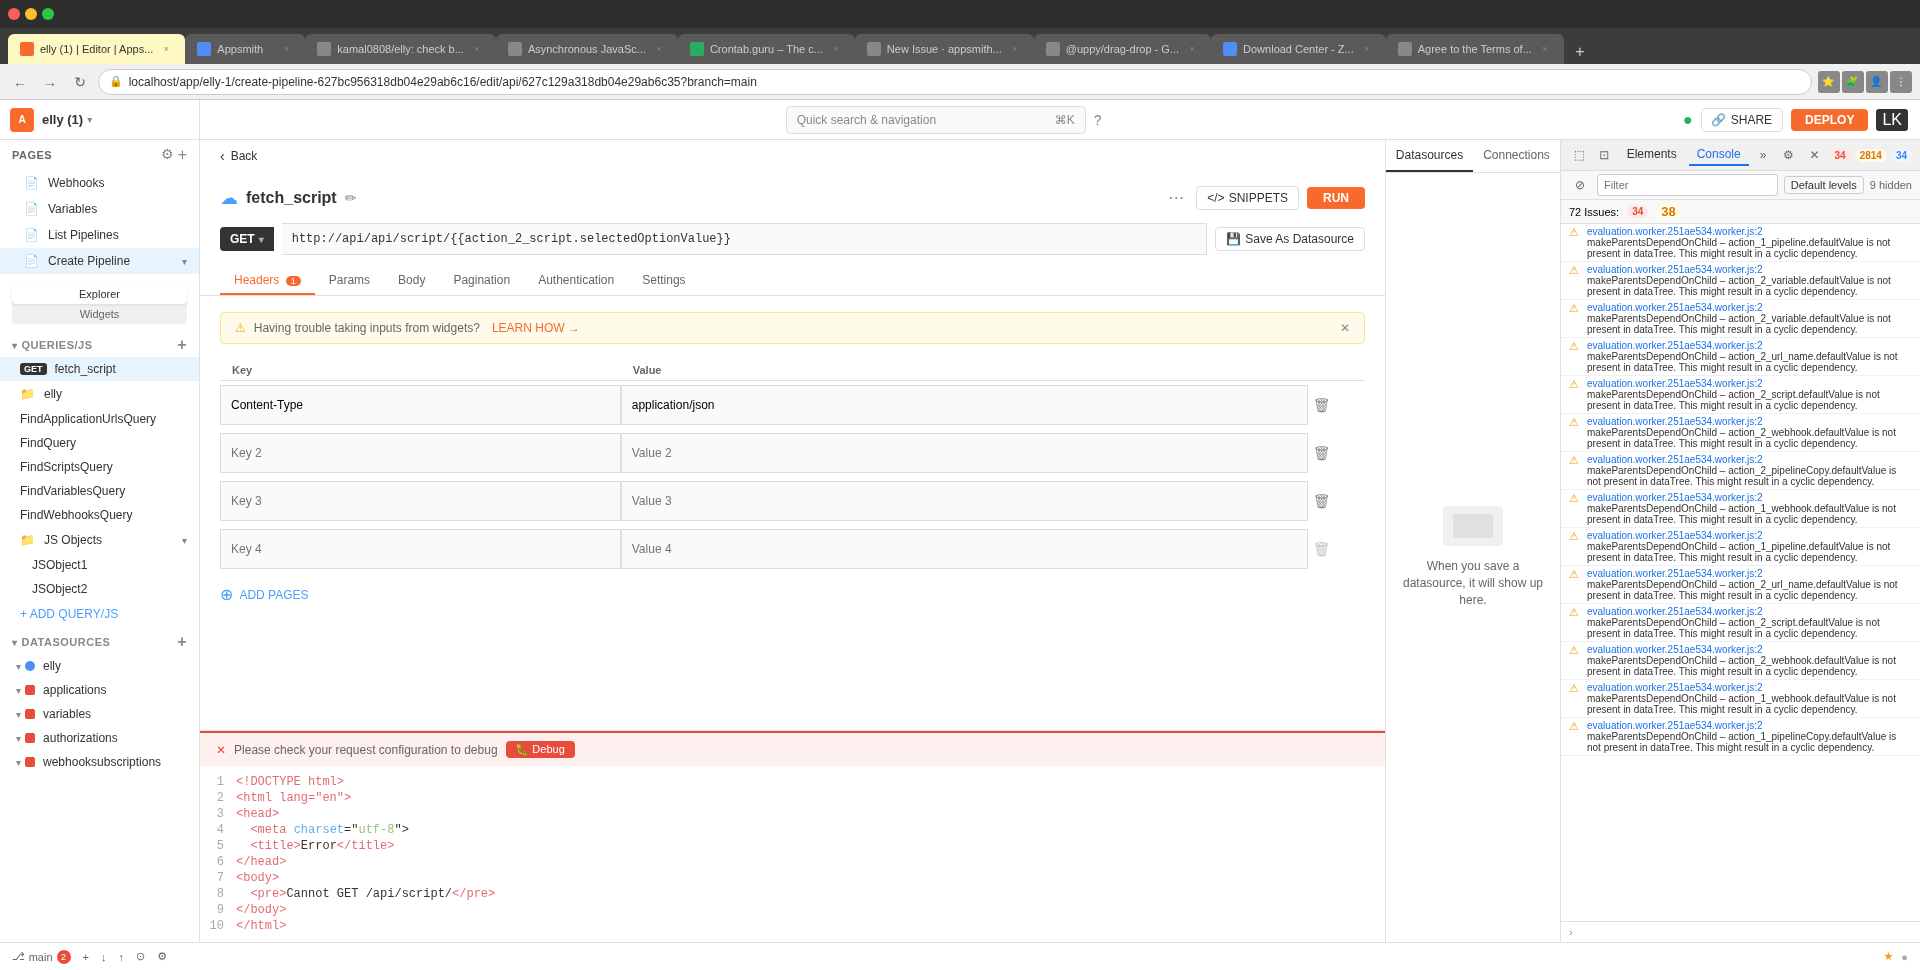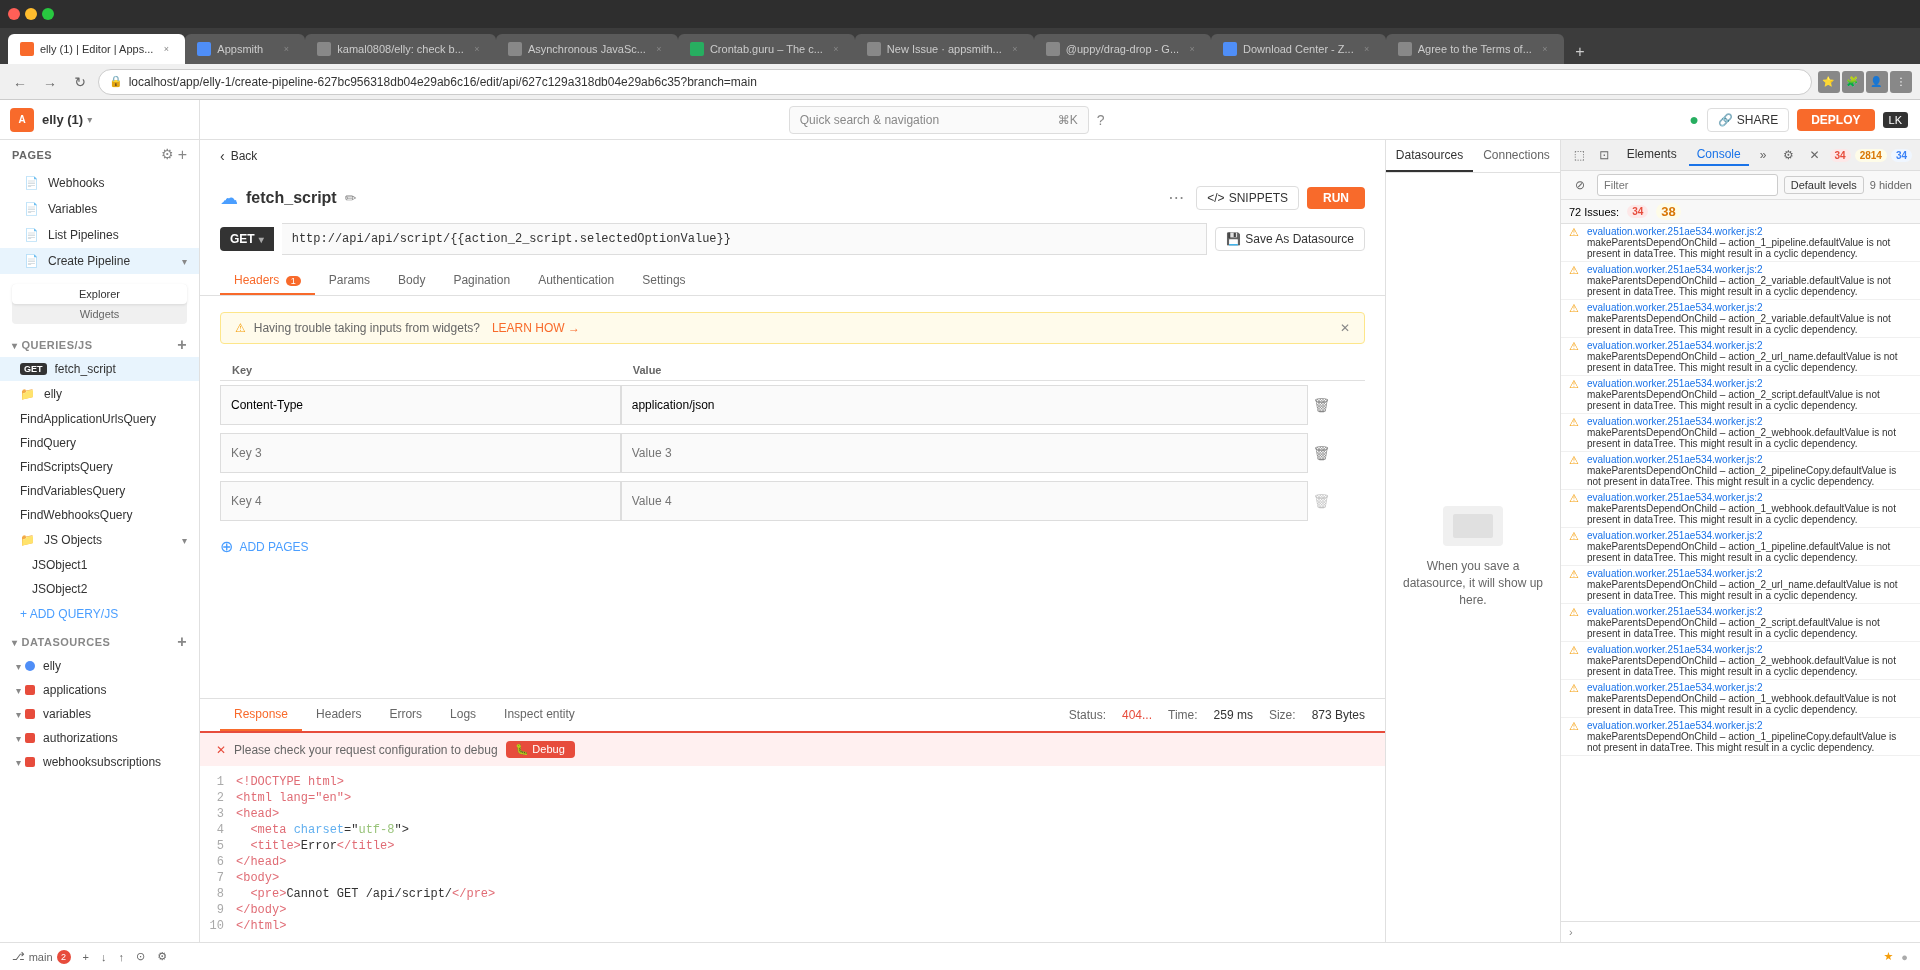--- a/index.html
+++ b/index.html
@@ -8,21 +8,21 @@
     
     .browser-chrome { background: #3c3c3c; padding: 0; }
     .browser-titlebar { background: #2e2e2e; display: flex; align-items: center; padding: 6px 8px; gap: 6px; height: 28px; }
     .traffic-lights { display: flex; gap: 5px; align-items: center; }
     .tl { width: 12px; height: 12px; border-radius: 50%; }
     .tl-red { background: #ff5f57; }
     .tl-yellow { background: #ffbd2e; }
     .tl-green { background: #28c840; }
     .browser-tabs { background: #3c3c3c; display: flex; align-items: flex-end; padding: 0 8px; height: 36px; overflow: hidden; }
     .tab { display: flex; align-items: center; padding: 0 12px; height: 30px; background: #5a5a5a; border-radius: 6px 6px 0 0; font-size: 11px; color: #ccc; gap: 6px; cursor: pointer; max-width: 200px; min-width: 120px; position: relative; }
-    .tab.active { background: #ffffff; color: #333; margin-top: 12px; }
+    .tab.active { background: #fef9c3; color: #333; margin-top: 12px; }
     .tab-favicon { width: 14px; height: 14px; background: #888; border-radius: 2px; flex-shrink: 0; }
     .tab-title { overflow: hidden; text-overflow: ellipsis; white-space: nowrap; flex: 1; }
     .tab-close { width: 14px; height: 14px; border-radius: 50%; display: flex; align-items: center; justify-content: center; font-size: 9px; color: #888; flex-shrink: 0; }
     .tab-add { width: 24px; height: 24px; display: flex; align-items: center; justify-content: center; color: #ccc; font-size: 16px; cursor: pointer; margin-left: 4px; }
     .browser-toolbar { background: #f0f0f0; display: flex; align-items: center; padding: 4px 8px; gap: 6px; height: 36px; border-bottom: 1px solid #ccc; }
     .nav-btn { width: 24px; height: 24px; display: flex; align-items: center; justify-content: center; color: #666; font-size: 14px; cursor: pointer; border-radius: 4px; }
     .address-bar { flex: 1; height: 26px; background: #fff; border: 1px solid #ccc; border-radius: 13px; display: flex; align-items: center; padding: 0 10px; font-size: 12px; color: #333; gap: 6px; }
     .address-bar .lock-icon { color: #666; font-size: 11px; }
     .address-text { flex: 1; overflow: hidden; text-overflow: ellipsis; white-space: nowrap; }
     .toolbar-icons { display: flex; gap: 2px; }
@@ -39,21 +39,21 @@
     
     .app-topbar { background: #fff; border-bottom: 1px solid #e0e0e0; display: flex; align-items: center; padding: 0 12px; height: 40px; gap: 8px; }
     .app-logo { width: 24px; height: 24px; background: #f86a2b; border-radius: 4px; display: flex; align-items: center; justify-content: center; color: white; font-size: 10px; font-weight: bold; }
     .app-name { font-size: 13px; font-weight: 600; color: #333; }
     .app-name-dropdown { display: flex; align-items: center; gap: 4px; cursor: pointer; }
     .app-search-bar { flex: 1; display: flex; align-items: center; justify-content: center; }
     .search-input { width: 300px; height: 28px; border: 1px solid #ddd; border-radius: 4px; padding: 0 10px; font-size: 12px; display: flex; align-items: center; justify-content: space-between; cursor: pointer; color: #888; background: #fafafa; }
     .app-toolbar-right { display: flex; align-items: center; gap: 8px; }
     .share-btn { display: flex; align-items: center; gap: 4px; padding: 4px 10px; border: 1px solid #ddd; border-radius: 4px; cursor: pointer; font-size: 12px; color: #333; }
     .deploy-btn { background: #f86a2b; color: white; padding: 4px 14px; border-radius: 4px; font-size: 12px; font-weight: 600; cursor: pointer; border: none; }
-    .lk-badge { background: #333; color: white; padding: 2px 6px; border-radius: 3px; font-size: 11px; cursor: pointer; }
+    .lk-badge { background: #333; color: white; padding: 2px 6px; border-radius: 3px; font-size: 16px; cursor: pointer; }
 
     
     .main-content { flex: 1; display: flex; flex-direction: column; overflow: hidden; }
     
     
     .left-panel { width: 200px; background: #fff; border-right: 1px solid #e0e0e0; display: flex; flex-direction: column; overflow-y: auto; flex-shrink: 0; }
     
     
     .editor-area { flex: 1; display: flex; flex-direction: column; overflow: hidden; background: #fff; }
     
@@ -496,20 +496,31 @@
                   </td>
                   <td class="kv-val-cell">
                     <input class="kv-input" value="application/json" style="">
                   </td>
                   <td class="kv-del-cell">
                     <button class="del-btn">🗑</button>
                   </td>
                 </tr>
                 <tr class="kv-row">
                   <td class="kv-key-cell">
+                    <input class="kv-input" placeholder="Key 2" style="">
+                  </td>
+                  <td class="kv-val-cell">
+                    <input class="kv-input" placeholder="Value 2" style="">
+                  </td>
+                  <td class="kv-del-cell">
+                    <button class="del-btn">🗑</button>
+                  </td>
+                </tr>
+                <tr class="kv-row">
+                  <td class="kv-key-cell">
                     <input class="kv-input" placeholder="Key 3" style="">
                   </td>
                   <td class="kv-val-cell">
                     <input class="kv-input" placeholder="Value 3" style="">
                   </td>
                   <td class="kv-del-cell">
                     <button class="del-btn">🗑</button>
                   </td>
                 </tr>
                 <tr class="kv-row">
@@ -526,35 +537,20 @@
               </tbody>
             </table>
 
             <div class="add-more">
               <span class="add-more-icon">⊕</span>
               <span>ADD PAGES</span>
             </div>
           </div>
 
           <div class="response-section">
-            <div class="response-tabs-row">
-              <div class="response-tab active">Response</div>
-              <div class="response-tab">Headers</div>
-              <div class="response-tab">Errors</div>
-              <div class="response-tab">Logs</div>
-              <div class="response-tab">Inspect entity</div>
-              <div class="response-meta">
-                <span class="status-label">Status:</span>
-                <span class="status-value">404...</span>
-                <span class="time-label">Time:</span>
-                <span class="time-value">259 ms</span>
-                <span class="size-label">Size:</span>
-                <span class="size-value">873 Bytes</span>
-              </div>
-            </div>
 
             <div class="error-bar">
               <span class="error-icon">✕</span>
               <span>Please check your request configuration to debug</span>
               <button class="debug-btn">
                 <span>🐛</span>
                 <span>Debug</span>
               </button>
             </div>
 

